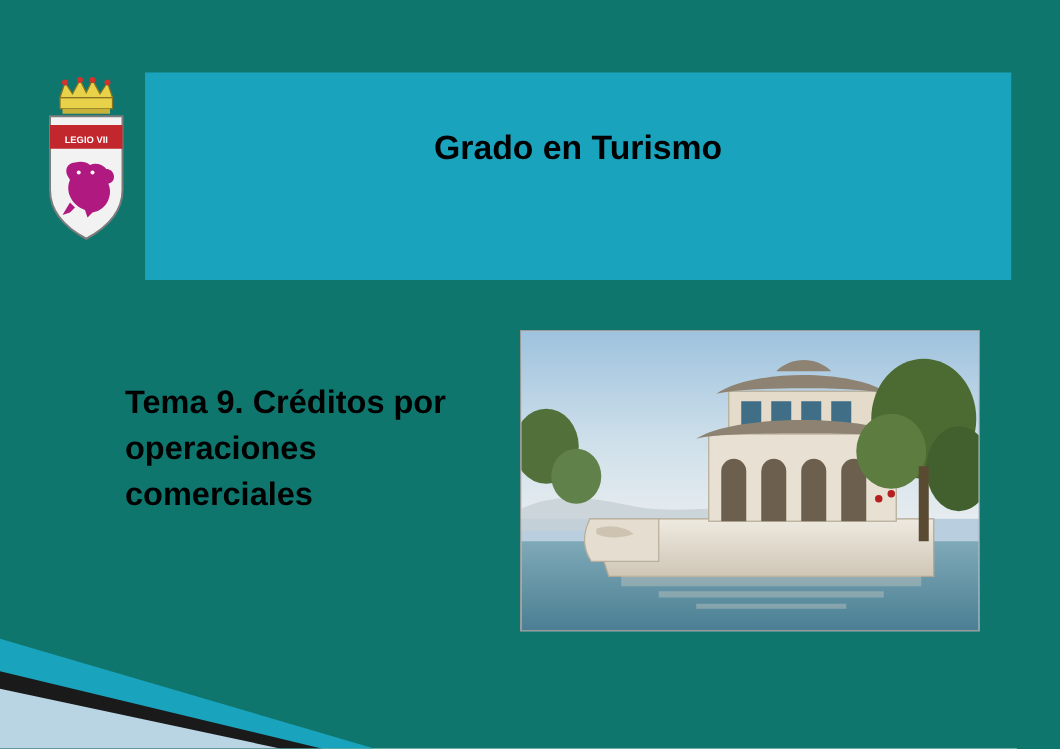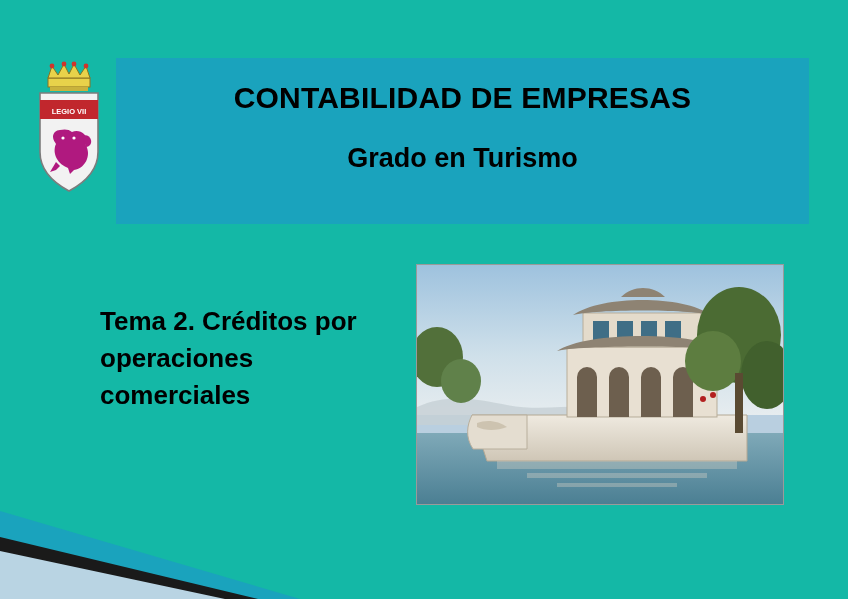--- a/index.html
+++ b/index.html
@@ -7,21 +7,21 @@
     padding: 0;
     background: #ffffff;
   }
   body {
     font-family: "Liberation Sans", sans-serif;
   }
   .slide {
     position: relative;
     width: 848px;
     height: 599px;
-    background: #14b8a6;
+    background: #0f766e;
     overflow: hidden;
   }
 
   
   .title-banner {
     position: absolute;
     left: 116px;
     top: 58px;
     width: 693px;
     height: 166px;
@@ -126,25 +126,24 @@
                  C39 69 34 69 30 70 Z"></path>
         <path d="M52 76 C56 74 60 76 61 80 C62 84 59 87 56 87 Z"></path>
         <path d="M26 102 L20 112 L26 110 L30 106 Z"></path>
       </g>
       <circle cx="33" cy="78" r="1.6" fill="#ffffff"></circle>
       <circle cx="44" cy="78" r="1.6" fill="#ffffff"></circle>
     </svg>
   </div>
 
   <div class="title-banner">
-    <div class="title-line">CONTABILIDAD DE EMPRESAS</div>
     <div class="subtitle-line">Grado en Turismo</div>
   </div>
 
-  <div class="topic">Tema 2. Créditos por operaciones comerciales</div>
+  <div class="topic">Tema 9. Créditos por operaciones comerciales</div>
 
   <div class="photo">
     <svg width="366" height="239" viewBox="0 0 366 239" xmlns="http://www.w3.org/2000/svg">
       <defs>
         <linearGradient id="sky" x1="0" y1="0" x2="0" y2="1">
           <stop offset="0%" stop-color="#9ec2de"></stop>
           <stop offset="60%" stop-color="#cfe0ea"></stop>
           <stop offset="100%" stop-color="#e6ecef"></stop>
         </linearGradient>
         <linearGradient id="water" x1="0" y1="0" x2="0" y2="1">

